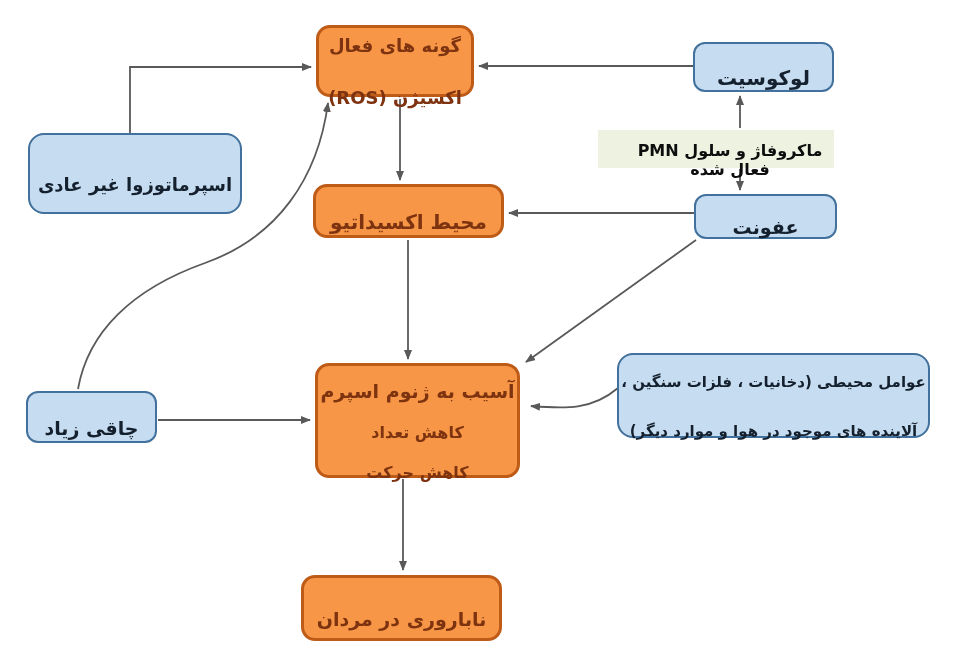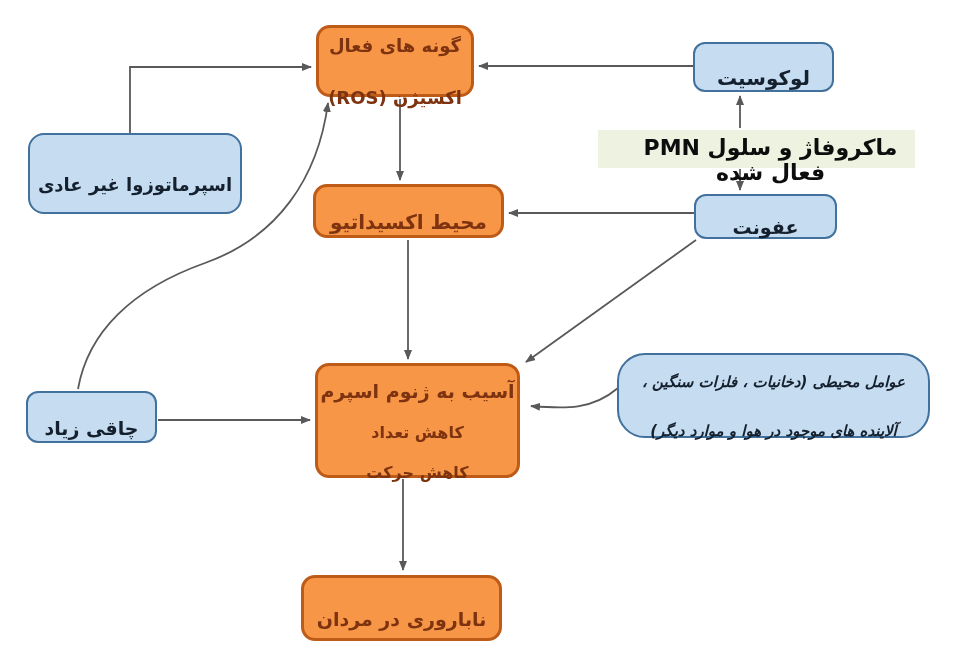--- a/index.html
+++ b/index.html
@@ -30,28 +30,28 @@
     border-radius:12px;color:var(--blue-text);
   }
   .plain-label{
     background:var(--label-bg);color:var(--label-text);
     border:none;border-radius:0;
   }
   .line{width:100%;margin-top:21px;}
   
   #node-ros{left:316px;top:25px;width:158px;height:72px;font-size:18px;line-height:31px;}
   #node-leukocyte{left:693px;top:42px;width:141px;height:50px;font-size:20px;}
-  #node-macrophage{left:598px;top:130px;width:317px;height:38px;font-size:22px;padding-left:28px;}
+  #node-macrophage{left:598px;top:130px;width:236px;height:38px;font-size:16px;padding-left:28px;}
   #node-infection{left:694px;top:194px;width:143px;height:45px;font-size:19px;}
   #node-abnormal-sperm{left:28px;top:133px;width:214px;height:81px;font-size:18px;line-height:33px;border-radius:16px;}
   #node-oxidative{left:313px;top:184px;width:191px;height:54px;font-size:20px;}
   #node-damage{left:315px;top:363px;width:205px;height:115px;gap:0;}
   #node-damage .l0{font-size:19px;}
   #node-damage .l1,#node-damage .l2{font-size:16px;}
-  #node-env-factors{left:617px;top:353px;width:313px;height:85px;font-size:15px;line-height:28px;border-radius:28px;font-style:italic;}
+  #node-env-factors{left:617px;top:353px;width:313px;height:85px;font-size:15px;line-height:28px;border-radius:16px;}
   #node-obesity{left:26px;top:391px;width:131px;height:52px;font-size:19px;}
   #node-infertility{left:301px;top:575px;width:201px;height:66px;font-size:19px;}
 </style>
 </head>
 <body>
 
 <div class="canvas">
 
   <svg class="arrows" viewBox="0 0 958 665" xmlns="http://www.w3.org/2000/svg">
     <defs>

